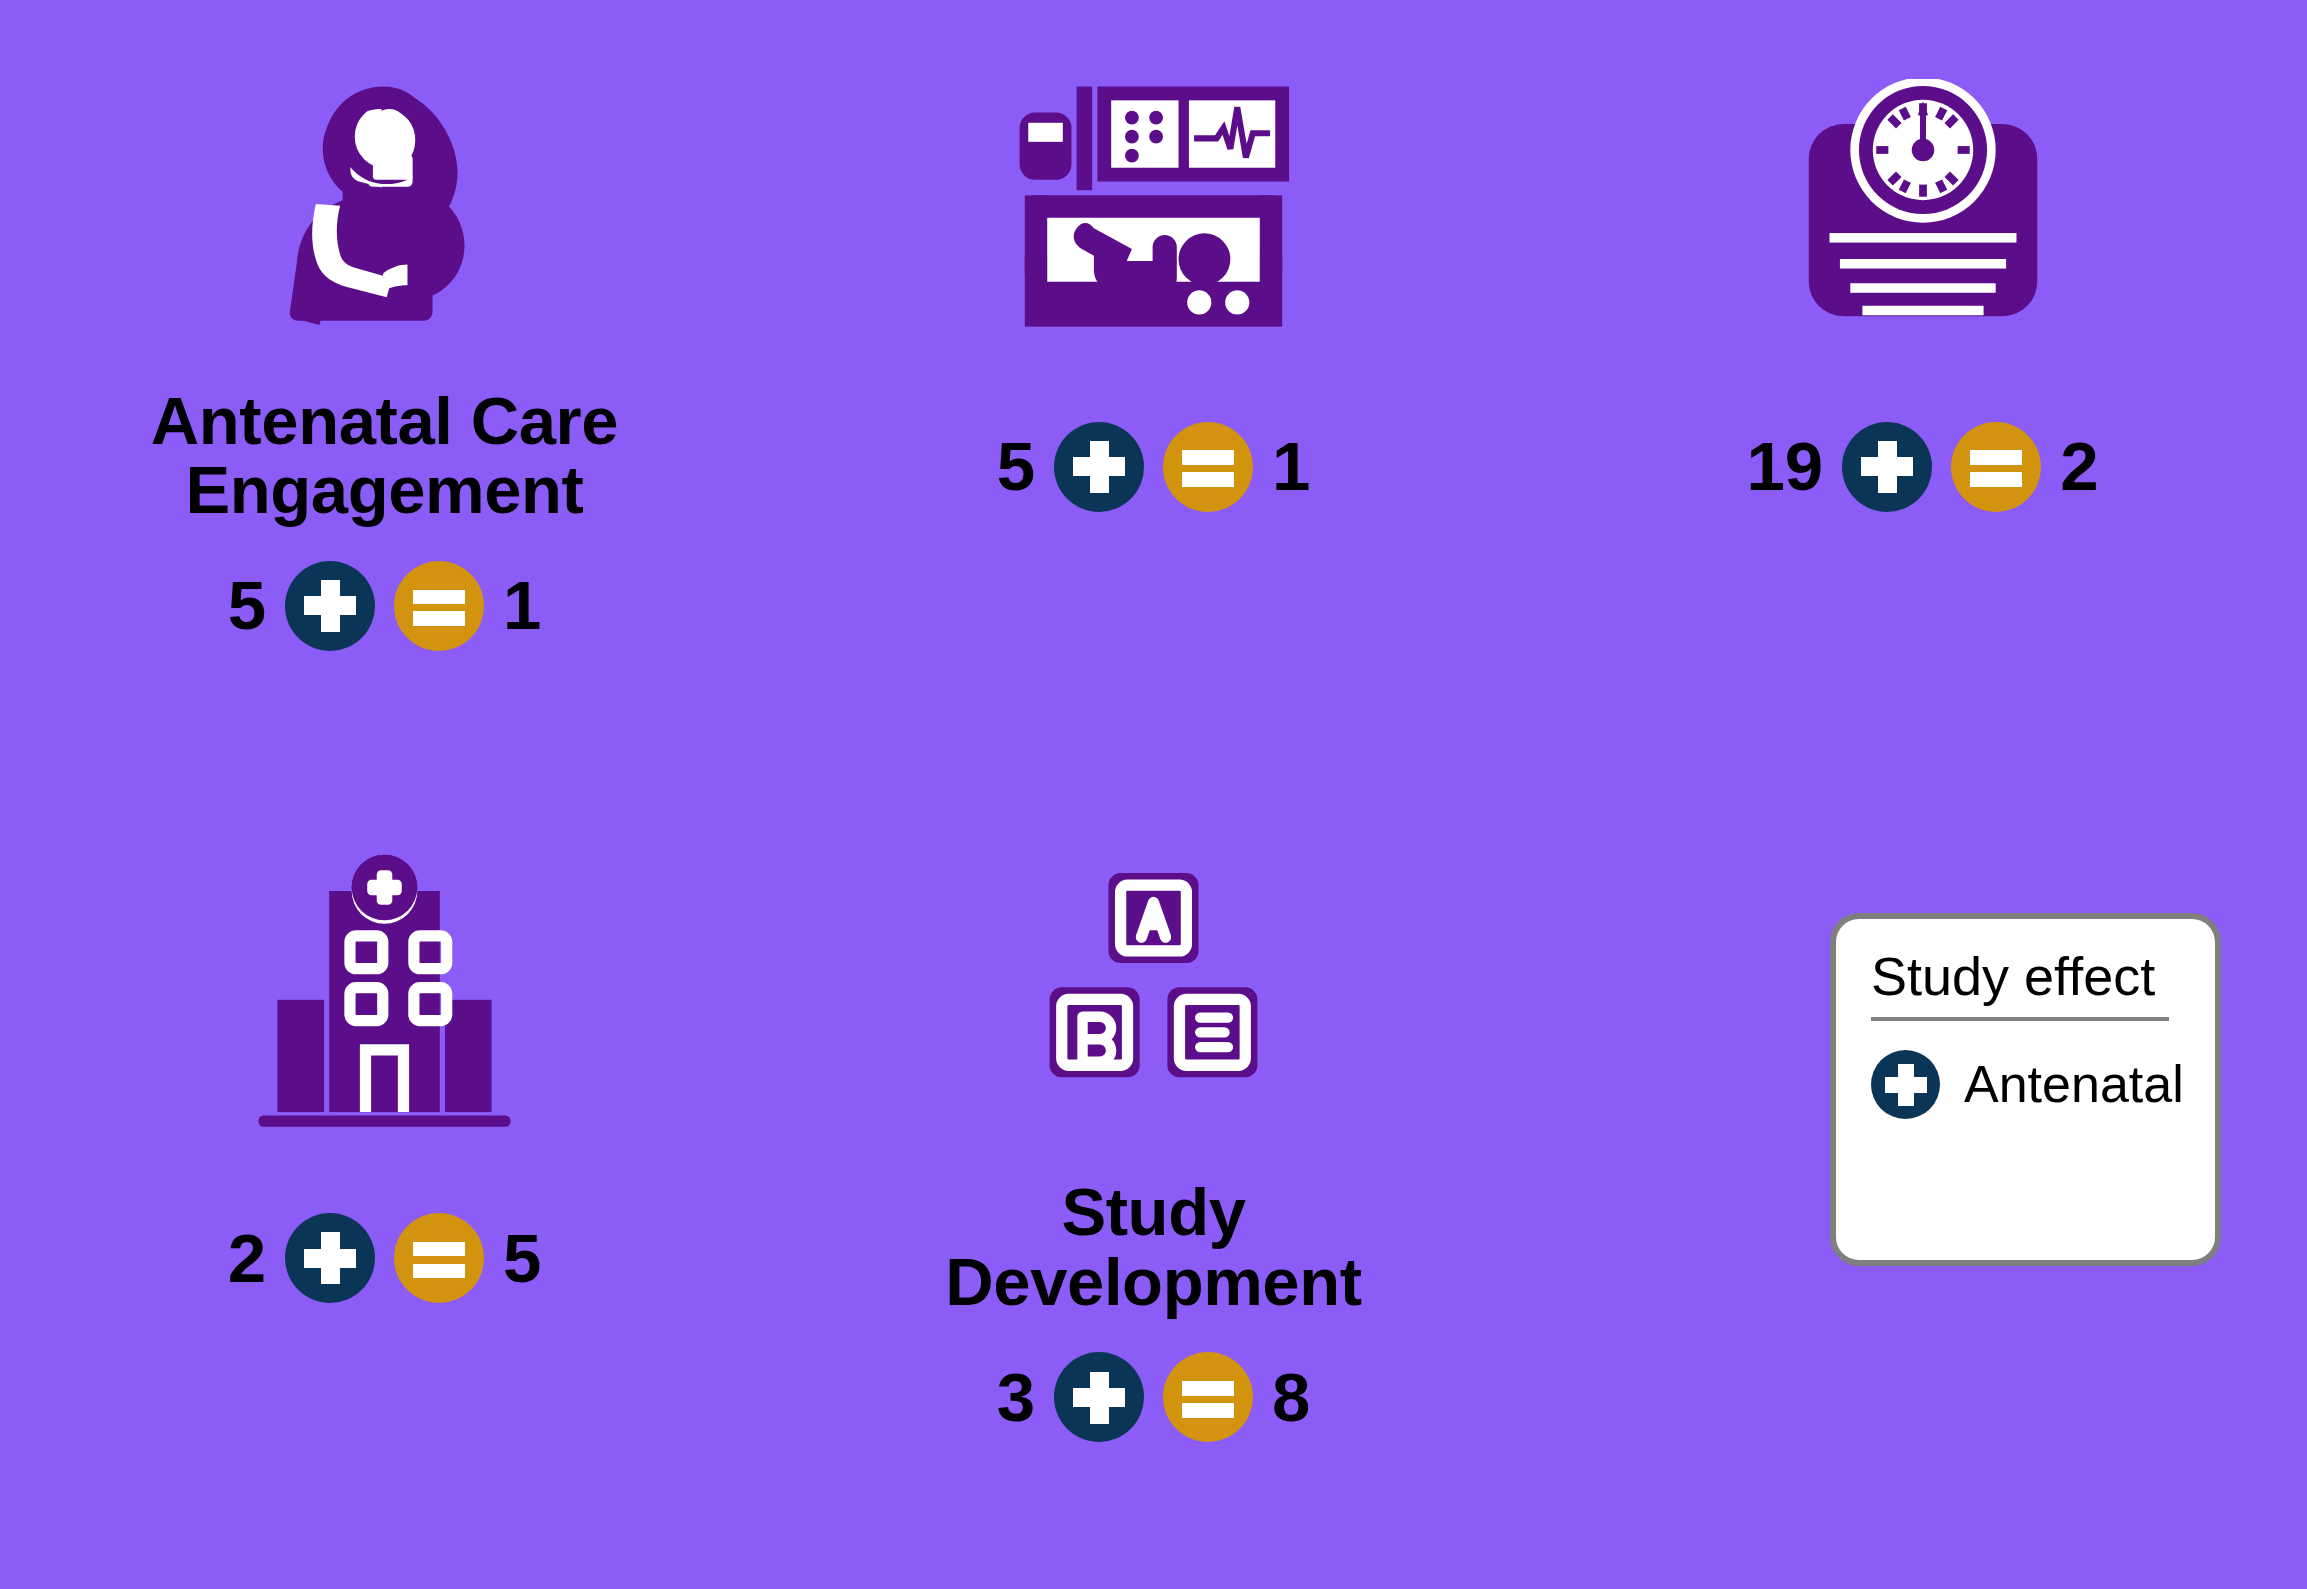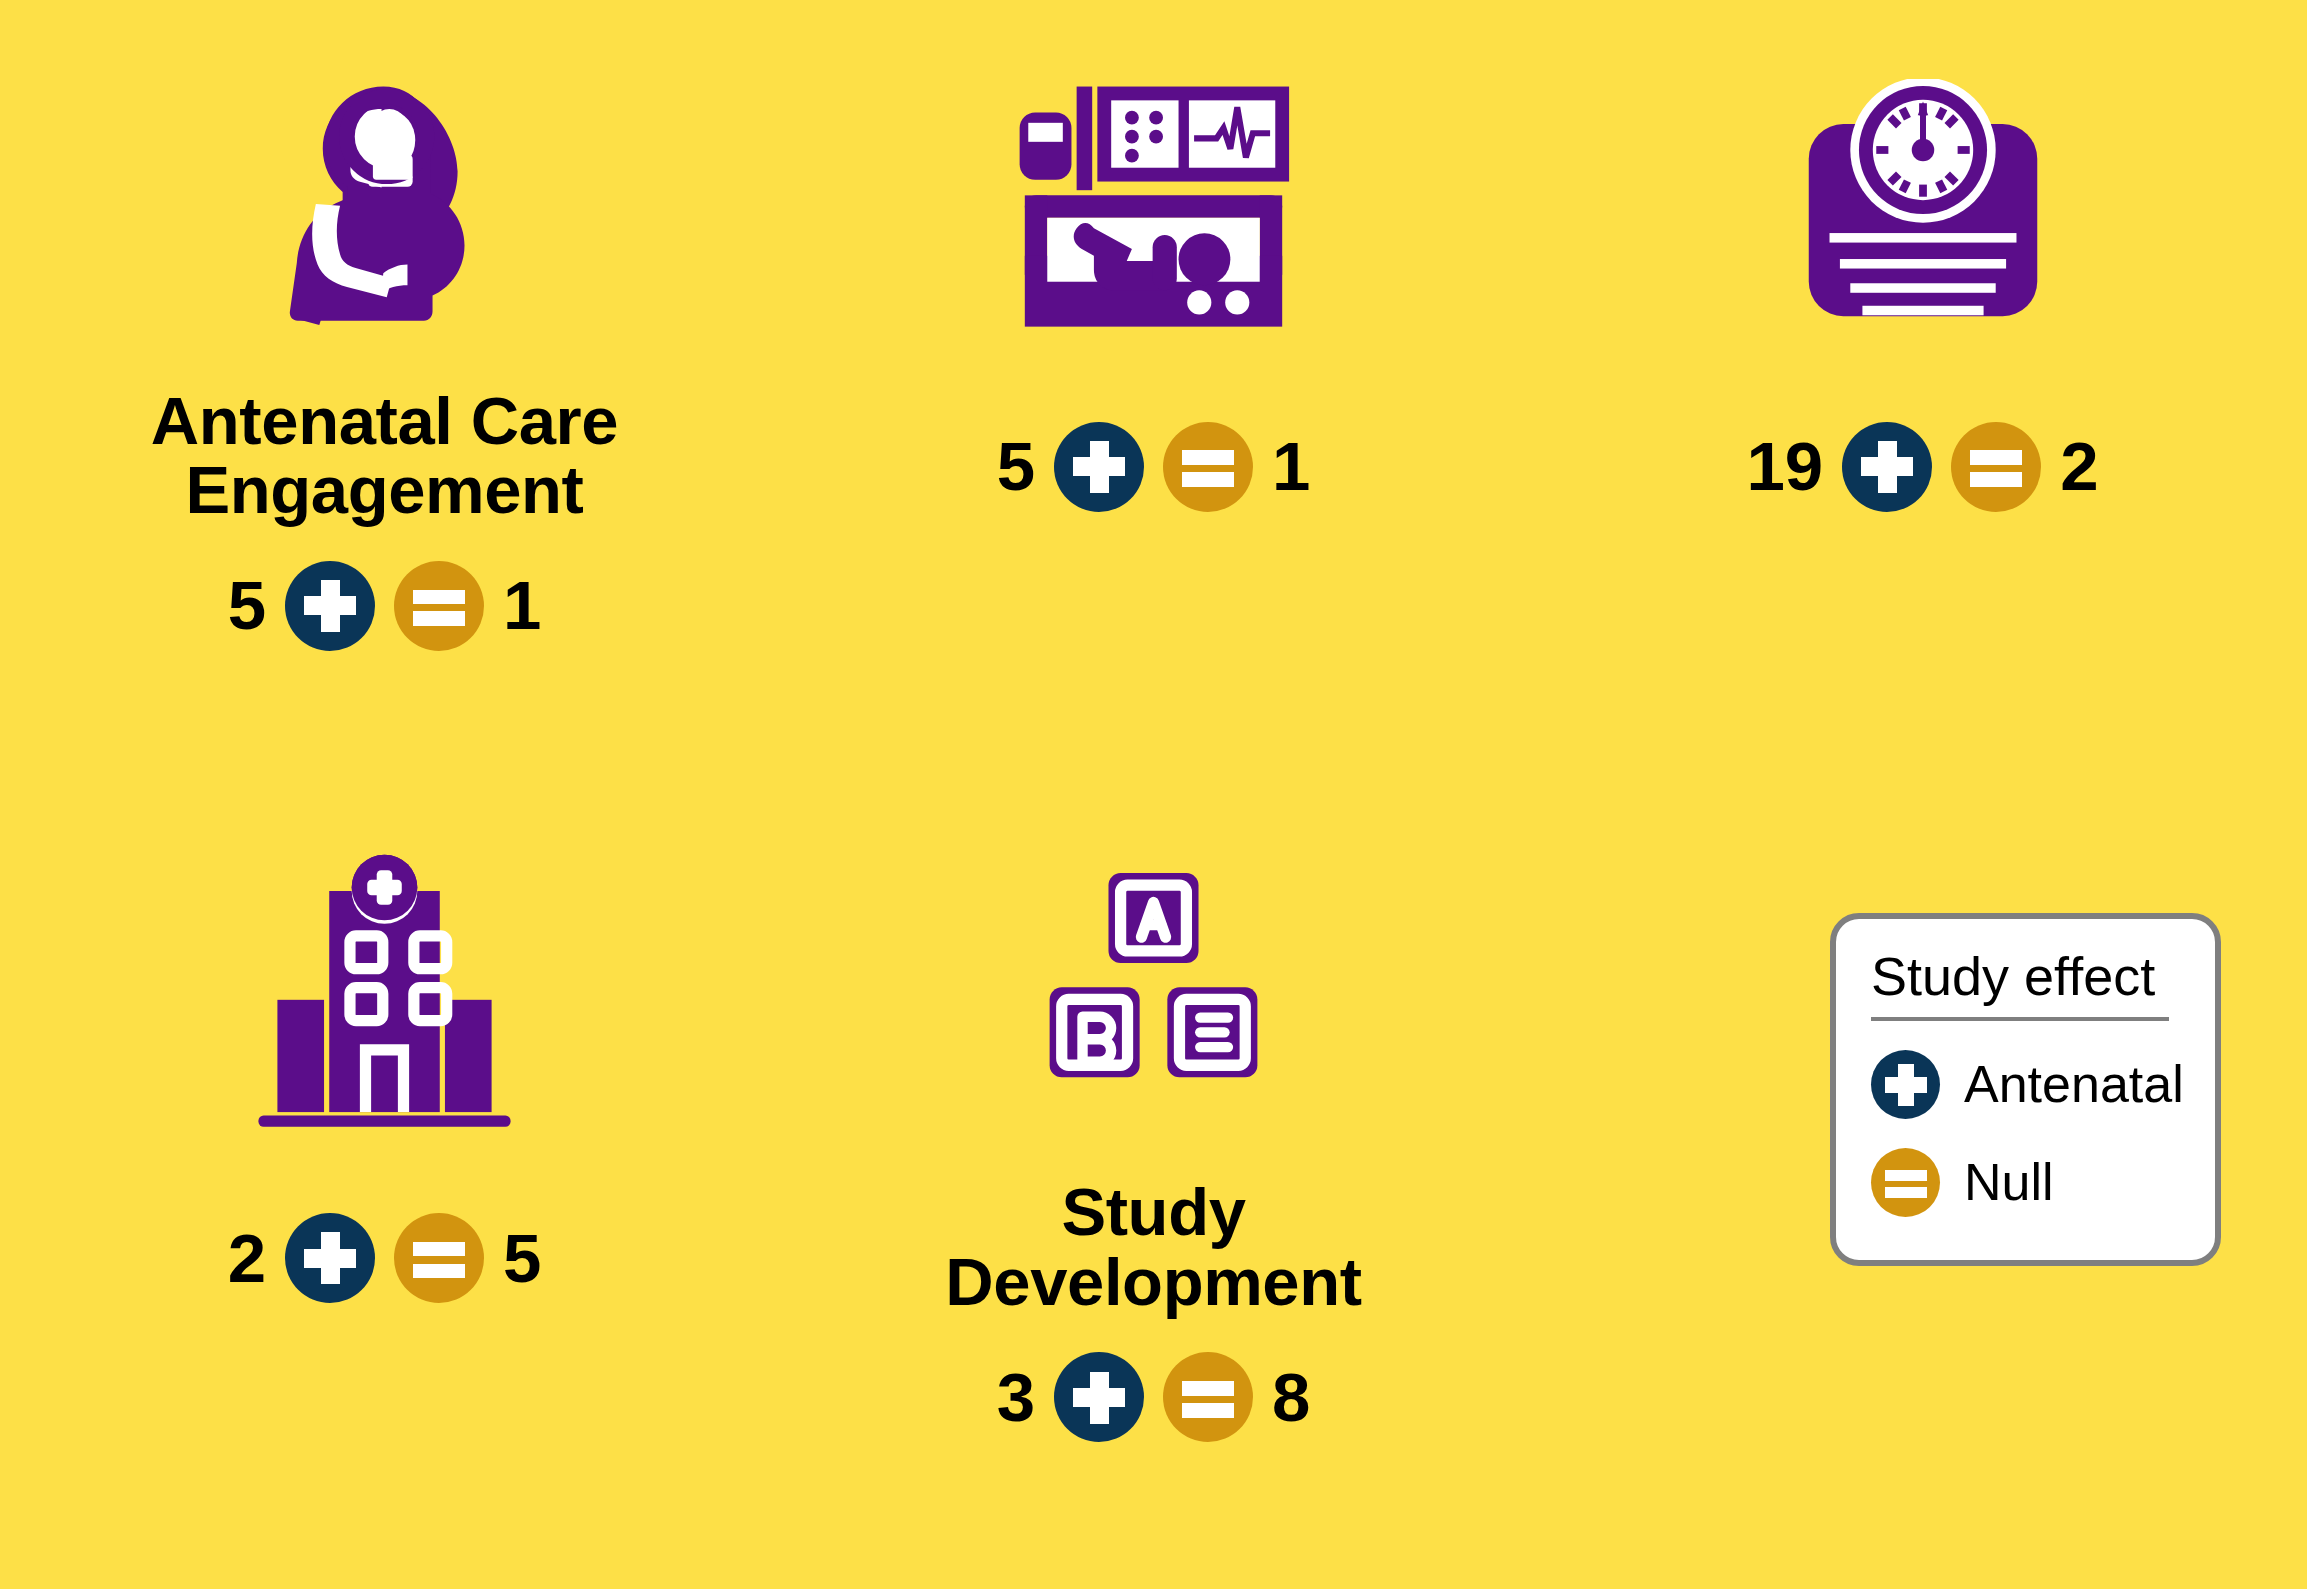--- a/index.html
+++ b/index.html
@@ -12,21 +12,21 @@
     height: 1590px;
     font-family: "Liberation Sans", sans-serif;
     color: #000000;
     overflow: hidden;
   }
 
   .infographic {
     position: relative;
     width: 2307px;
     height: 1590px;
-    background: #fde047;
+    background: #8b5cf6;
   }
 
   
   .grid {
     position: absolute;
     inset: 0;
     display: grid;
     grid-template-columns: repeat(3, 1fr);
     grid-template-rows: 1fr 1fr;
   }
@@ -417,21 +417,15 @@
     <div class="legend-title">Study effect</div>
     <div class="legend-rule"></div>
 
     <div class="legend-row">
       <span class="badge positive">
         <span class="glyph-plus"></span>
       </span>
       <span class="legend-label">Antenatal</span>
     </div>
 
-    <div class="legend-row">
-      <span class="badge null">
-        <span class="glyph-eq"></span>
-      </span>
-      <span class="legend-label">Null</span>
-    </div>
   </div>
 </div>
 
 
 </body></html>

